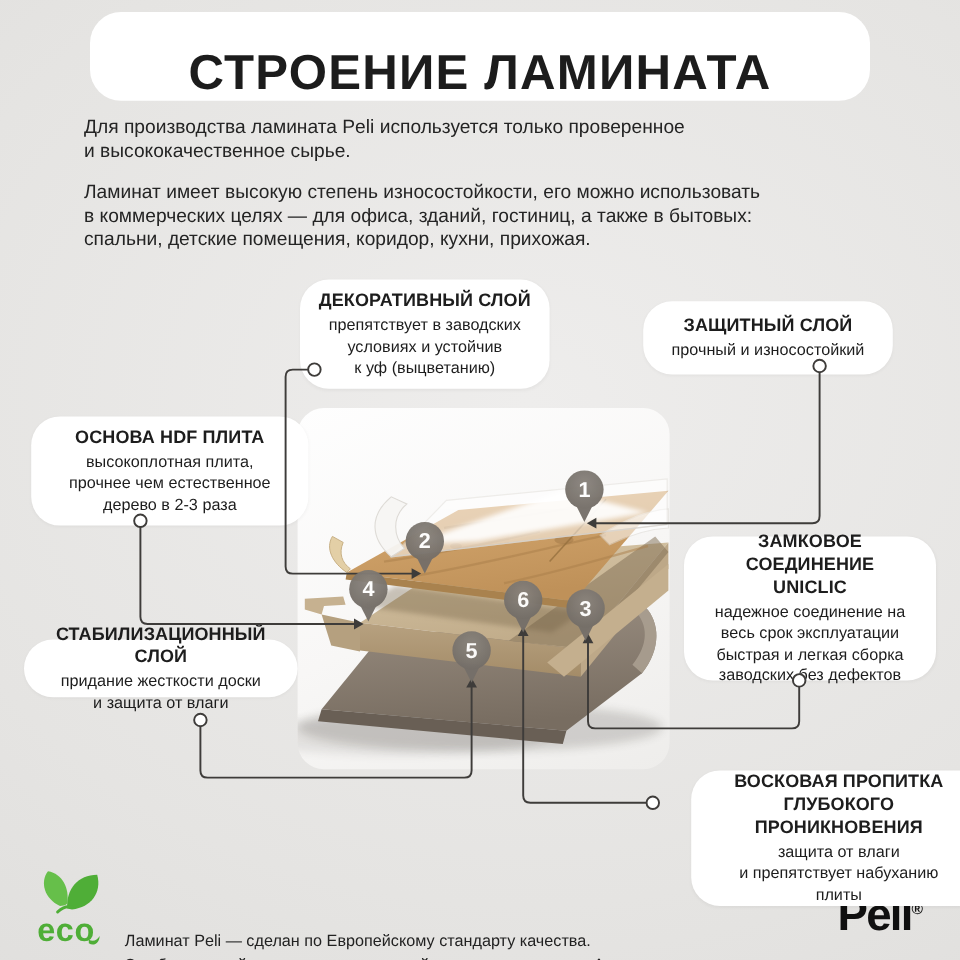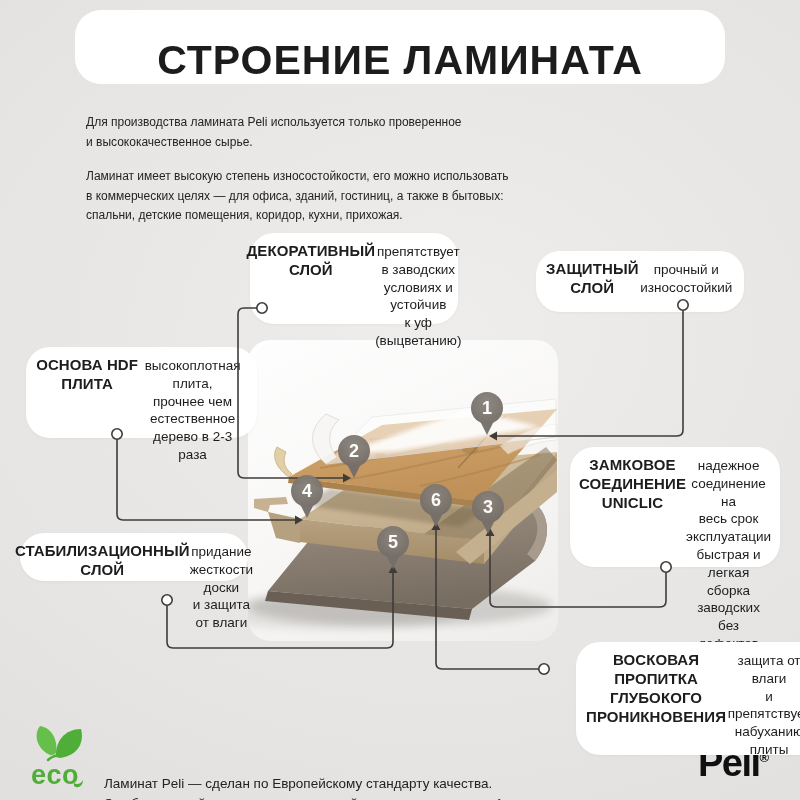--- a/index.html
+++ b/index.html
@@ -4,30 +4,30 @@
 <style>
   html,body{margin:0;padding:0;}
   body{width:800px;height:800px;overflow:hidden;font-family:"Liberation Sans","DejaVu Sans",sans-serif;}
   .canvas{position:relative;width:800px;height:800px;overflow:hidden;
     background:radial-gradient(120% 95% at 55% 42%, #eeedec 0%, #e5e4e2 55%, #dcdbd9 100%);}
 
   .title-card{position:absolute;left:75px;top:10px;width:650px;height:74px;background:#ffffff;
     border-radius:26px;display:flex;align-items:flex-end;justify-content:center;z-index:2;}
   .title-card h1{margin:0;font-size:41px;font-weight:bold;color:#1c1c1c;letter-spacing:1px;}
 
-  .intro{position:absolute;left:70px;margin:16px;color:#242424;font-size:12px;line-height:19.5px;
+  .intro{position:absolute;left:70px;margin:0;color:#242424;font-size:16px;line-height:19.5px;
     white-space:pre-line;z-index:2;}
   .intro.p1{top:97px;}
   .intro.p2{top:151px;}
 
   .image-card{position:absolute;left:248px;top:340px;width:310px;height:301px;border-radius:22px;
     background:linear-gradient(155deg,#fefefe 0%,#f8f7f6 50%,#eeedeb 100%);z-index:1;}
 
   .callout{position:absolute;background:#ffffff;border-radius:24px;text-align:center;color:#1d1d1d;
-    display:flex;justify-content:center;padding:8px 10px;box-sizing:border-box;
+    display:flex;flex-direction:column;justify-content:center;padding:8px 10px;box-sizing:border-box;
     box-shadow:0 1px 3px rgba(0,0,0,0.04);z-index:3;}
   .callout .t{font-weight:bold;font-size:15px;line-height:19px;white-space:pre-line;letter-spacing:.1px;}
   .callout .b{font-size:13.5px;line-height:17.8px;white-space:pre-line;margin-top:2px;}
   .co-decorative{left:250px;top:233px;width:208px;height:91px;}
   .co-protective{left:536px;top:251px;width:208px;height:61px;}
   .co-hdf{left:26px;top:347px;width:231px;height:91px;}
   .co-stab{left:20px;top:533px;width:228px;height:48px;}
   .co-lock{left:570px;top:447px;width:210px;height:120px;}
   .co-wax{left:540px;top:642px;width:246px;height:113px;margin-left:36px;}
 

